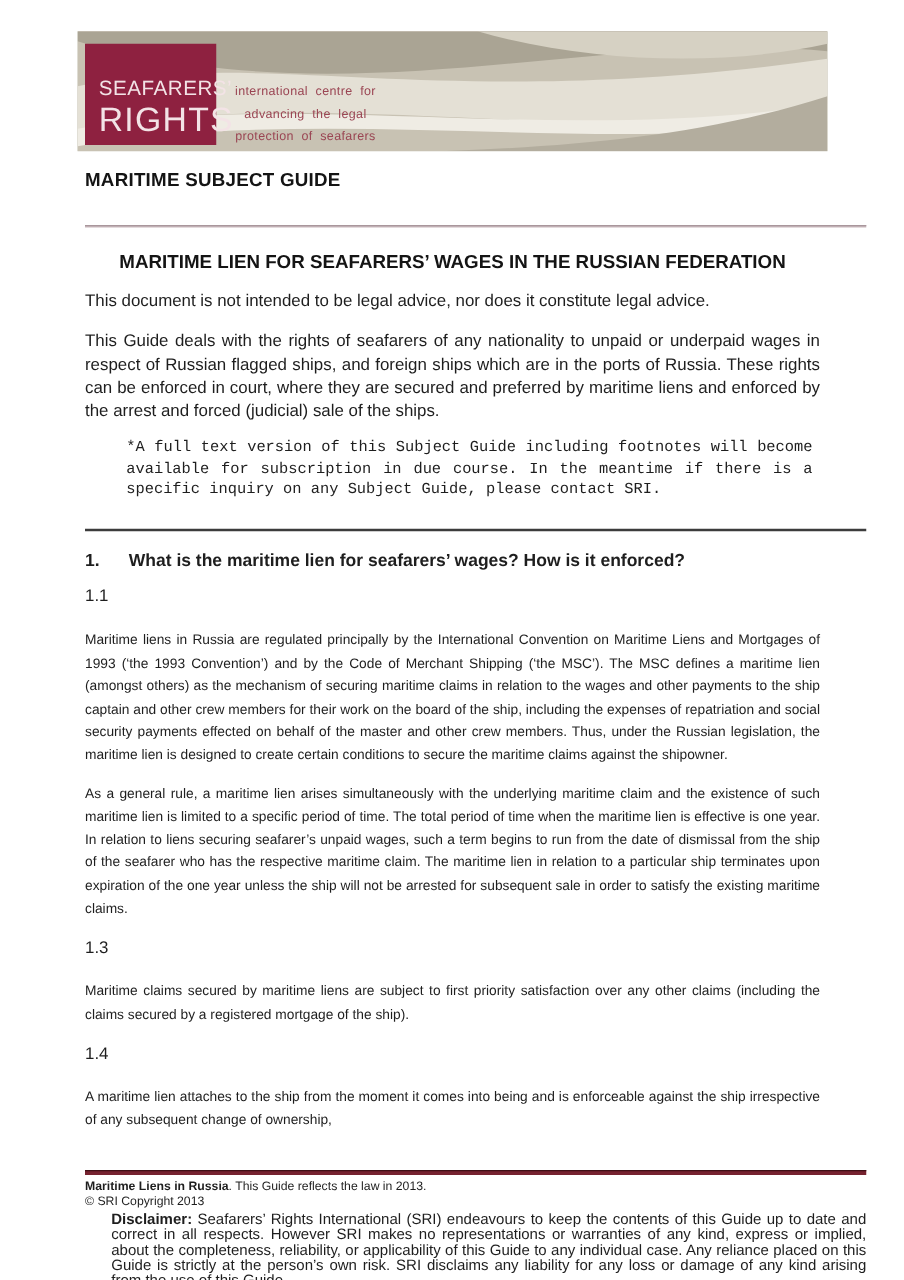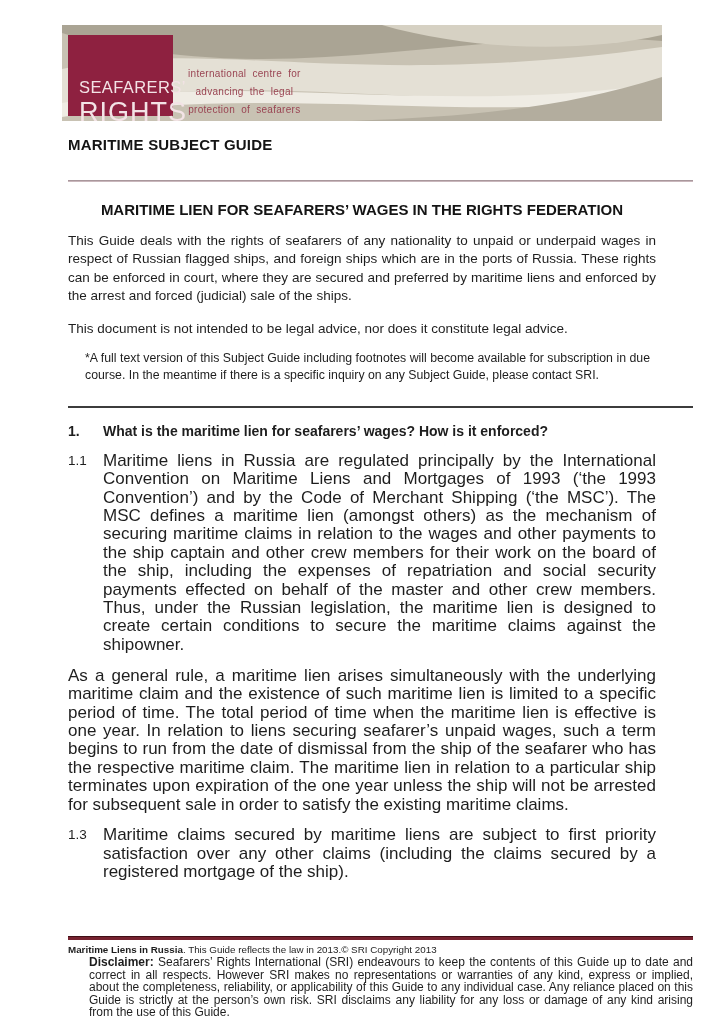--- a/index.html
+++ b/index.html
@@ -25,21 +25,21 @@
     background: #c8c2b3;
     overflow: hidden;
   }
   .header-band svg { position: absolute; inset: 0; display: block; }
   .logo-box {
     position: absolute;
     left: 6px; top: 10px;
     width: 105px; height: 81px;
     background: #8e2140;
     color: #f3e3e6;
-    padding: 44px 0 0 11px;
+    padding: 28px 0 0 11px;
     line-height: 1;
   }
   .logo-line1 { font-size: 16.5px; letter-spacing: 0.4px; font-weight: 400; }
   .logo-line2 { font-size: 27px; letter-spacing: 1px; font-weight: 400; margin-top: 3px; }
   .tagline {
     position: absolute;
     left: 126px; top: 40px;
     color: #9a4553;
     font-size: 10px;
     line-height: 18px;
@@ -74,71 +74,73 @@
     color: #141414;
   }
   .para {
     margin-top: 14px;
     font-size: 13.5px;
     line-height: 18.4px;
     text-align: justify;
   }
   .note {
     margin-top: 12px;
-    margin-left: 17px;
+    margin-left: 33px;
     margin-right: 6px;
     font-size: 12.3px;
     line-height: 16.6px;
     text-align: justify;
+    font-family: Liberation Mono, monospace;
   }
   .rule-dark {
     width: 625px; height: 2px;
     background: #3c3c3c;
     margin-top: 23px;
   }
   .sect-row { display: flex; margin-top: 15px; }
   .sect-row .num {
     flex: 0 0 35px;
     font-weight: 700;
     font-size: 14px;
   }
   .sect-row .txt {
     flex: 1;
     font-weight: 700;
     font-size: 14px;
   }
-  .item-row { display: flex; margin-top: 12.5px; }
+  .item-row { display: flex; margin-top: 12.5px; flex-direction: column; }
   .item-row .num {
     flex: 0 0 35px;
     font-size: 13.5px;
     line-height: 18.4px;
   }
   .item-row .txt {
     flex: 1;
-    font-size: 17px;
+    font-size: 11px;
     line-height: 18.4px;
     text-align: justify;
   }
 
   
   .footer {
     position: absolute;
     left: 68px; top: 936px;
     width: 625px;
   }
   .footer-bar {
     width: 100%; height: 4px;
     background: #76222f;
     border-top: 1px solid #3f0f16;
   }
   .footer-line1 {
     display: flex;
     margin-top: 4px;
     font-size: 9.8px;
     line-height: 12.4px;
+    flex-direction: column;
   }
   .footer-disclaimer {
     font-size: 12px;
     line-height: 12.4px;
     text-align: justify;
     margin-left: 21px;
   }
   .page-num {
     text-align: right;
     margin-top: 5px;
@@ -168,44 +170,48 @@
     <div class="tagline">
       <div>international centre for</div>
       <div>advancing the legal</div>
       <div>protection of seafarers</div>
     </div>
   </div>
 
   <div class="content">
     <div class="kicker">MARITIME SUBJECT GUIDE</div>
     <div class="rule-light"></div>
-    <div class="doc-title">MARITIME LIEN FOR SEAFARERS’ WAGES IN THE RIGHTS FEDERATION</div>
-
+    <div class="doc-title">MARITIME LIEN FOR SEAFARERS’ WAGES IN THE RUSSIAN FEDERATION</div>
+
+    <p class="para">This document is not intended to be legal advice, nor does it constitute legal advice.</p>
     <p class="para">This Guide deals with the rights of seafarers of any nationality to unpaid or underpaid wages in respect of Russian flagged ships, and foreign ships which are in the ports of Russia. These rights can be enforced in court, where they are secured and preferred by maritime liens and enforced by the arrest and forced (judicial) sale of the ships.</p>
-    <p class="para">This document is not intended to be legal advice, nor does it constitute legal advice.</p>
 
     <p class="note">*A full text version of this Subject Guide including footnotes will become available for subscription in due course.  In the meantime if there is a specific inquiry on any Subject Guide, please contact SRI.</p>
 
     <div class="rule-dark"></div>
 
     <div class="sect-row">
       <div class="num">1.</div>
       <div class="txt">What is the maritime lien for seafarers’ wages?  How is it enforced?</div>
     </div>
 
     <div class="item-row">
       <div class="num">1.1</div>
       <div class="txt">Maritime liens in Russia are regulated principally by the International Convention on Maritime Liens and Mortgages of 1993 (‘the 1993 Convention’) and by the Code of Merchant Shipping (‘the MSC’). The MSC defines a maritime lien (amongst others) as the mechanism of securing maritime claims in relation to the wages and other payments to the ship captain and other crew members for their work on the board of the ship, including the expenses of repatriation and social security payments effected on behalf of the master and other crew members. Thus, under the Russian legislation, the maritime lien is designed to create certain conditions to secure the maritime claims against the shipowner.</div>
     </div>
     <div class="item-row">
       <div class="txt">As a general rule, a maritime lien arises simultaneously with the underlying maritime claim and the existence of such maritime lien is limited to a specific period of time. The total period of time when the maritime lien is effective is one year. In relation to liens securing seafarer’s unpaid wages, such a term begins to run from the date of dismissal from the ship of the seafarer who has the respective maritime claim. The maritime lien in relation to a particular ship terminates upon expiration of the one year unless the ship will not be arrested for subsequent sale in order to satisfy the existing maritime claims.</div>
     </div>
     <div class="item-row">
       <div class="num">1.3</div>
       <div class="txt">Maritime claims secured by maritime liens are subject to first priority satisfaction over any other claims (including the claims secured by a registered mortgage of the ship).</div>
+    </div>
+    <div class="item-row">
+      <div class="num">1.4</div>
+      <div class="txt">A maritime lien attaches to the ship from the moment it comes into being and is enforceable against the ship irrespective of any subsequent change of ownership,</div>
     </div>
   </div>
 
   <div class="footer">
     <div class="footer-bar"></div>
     <div class="footer-line1">
       <span><b class="inline">Maritime Liens in Russia</b><span>. This Guide reflects the law in 2013.</span></span>
       <span>© SRI Copyright 2013</span>
     </div>
     <div class="footer-disclaimer"><b class="inline">Disclaimer:</b><span> Seafarers’ Rights International (SRI) endeavours to keep the contents of this Guide up to date and correct in all respects.  However SRI makes no representations or warranties of any kind, express or implied, about the completeness, reliability, or applicability of this Guide to any individual case.  Any reliance placed on this Guide is strictly at the person’s own risk.  SRI disclaims any liability for any loss or damage of any kind arising from the use of this Guide.</span></div>

